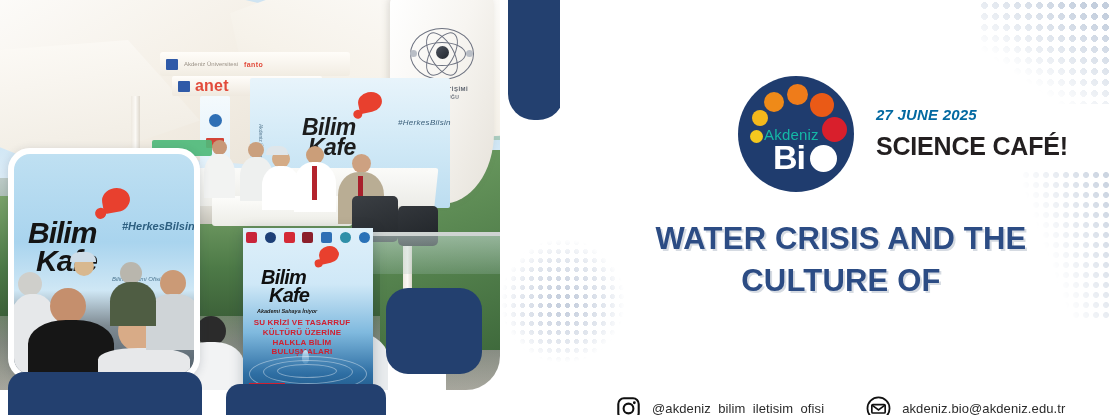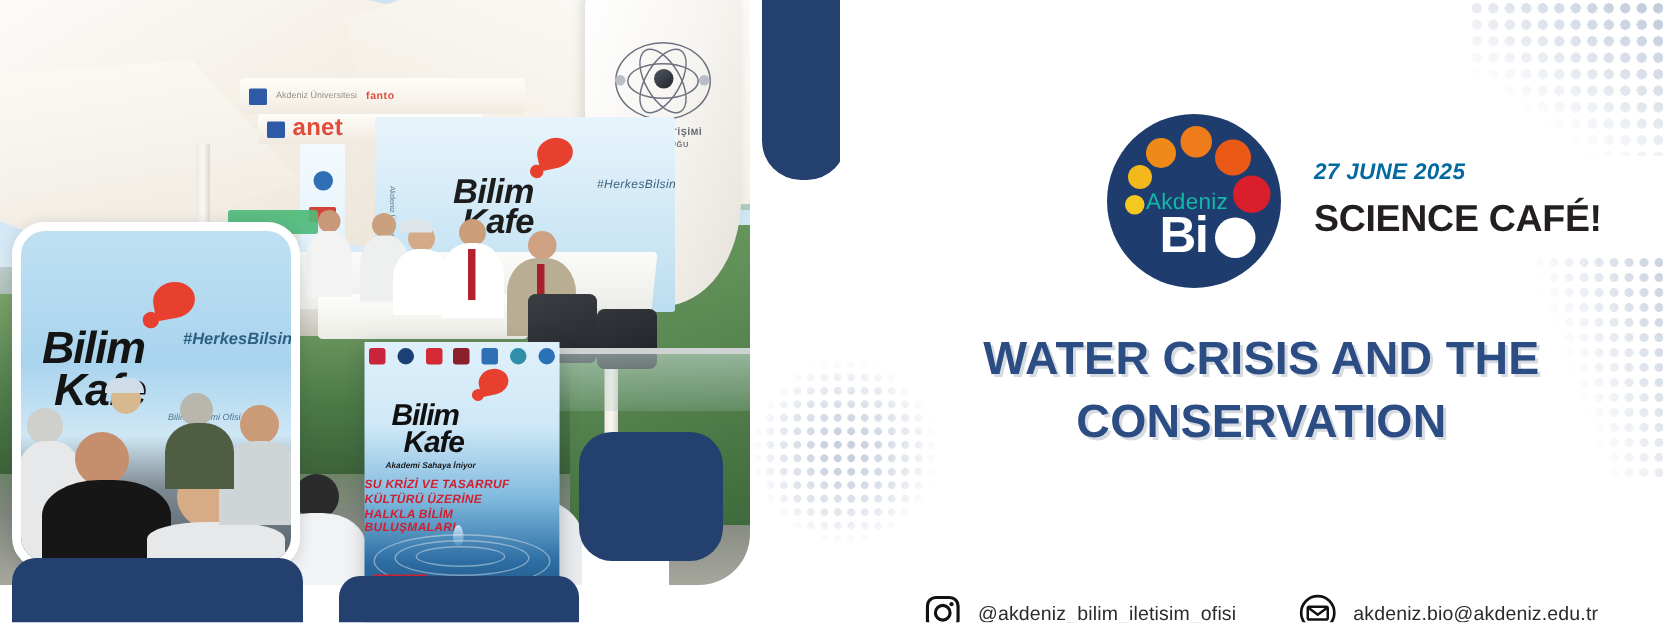--- a/index.html
+++ b/index.html
@@ -169,22 +169,22 @@
   .po-blob { position:absolute; left:76px; top:18px; width:20px; height:17px;
     background:#e8402e; border-radius:50% 50% 50% 10%; transform:rotate(-12deg); }
   .po-blob::after { content:""; position:absolute; left:-6px; top:11px; width:8px; height:8px;
     background:#e8402e; border-radius:50%; }
   .po-bilim { position:absolute; left:18px; top:38px; font-size:20px; font-weight:700;
     font-style:italic; color:#101010; letter-spacing:-.8px; }
   .po-kafe { position:absolute; left:26px; top:56px; font-size:20px; font-weight:700;
     font-style:italic; color:#101010; letter-spacing:-.8px; }
   .po-sub { position:absolute; left:14px; top:80px; font-size:5.5px; font-weight:700;
     font-style:italic; color:#1b1b1b; }
-  .po-l1,.po-l2,.po-l3 { position:absolute; left:0; right:12px; text-align:left;
-    font-weight:700; color:#cf2031; letter-spacing:.2px;font-style:italic; }
+  .po-l1,.po-l2,.po-l3 { position:absolute; left:0; right:12px; text-align:center;
+    font-weight:700; color:#cf2031; letter-spacing:.2px; }
   .po-l1 { top:90px; font-size:8px; }
   .po-l2 { top:100px; font-size:8px; }
   .po-l3 { top:110px; font-size:8px; }
   .po-drop { position:absolute; left:59px; top:122px; width:7px; height:14px;
     background:linear-gradient(to bottom,#cfe6f5,#4e8fc0); border-radius:50% 50% 50% 50%/60% 60% 40% 40%; }
   .po-ring { position:absolute; border:1px solid rgba(255,255,255,.4); border-radius:50%; }
   .po-foot-l { position:absolute; left:6px; bottom:8px; width:76px; }
   .po-fb { height:5px; background:#cf2031; margin-bottom:1px; width:36px; }
   .po-fl { height:4px; background:rgba(255,255,255,.75); margin-bottom:2px; }
   .po-foot-r { position:absolute; right:5px; bottom:10px; width:26px; }
@@ -435,21 +435,21 @@
       </div>
 
       <div class="head-txt">
         <div class="date">27 JUNE 2025</div>
         <div class="wemet">SCIENCE CAFÉ!</div>
       </div>
     </div>
 
     <div class="title">
       <div>WATER CRISIS AND THE</div>
-      <div>CONSERVATION</div>
+      <div>CULTURE OF</div>
     </div>
 
     <div class="contacts">
 
       <div class="contact">
         <svg class="ic" viewBox="0 0 24 24">
           <rect x="2.2" y="2.2" width="19.6" height="19.6" rx="5.4" ry="5.4" fill="none" stroke="#111" stroke-width="2"></rect>
           <circle cx="12" cy="12" r="4.7" fill="none" stroke="#111" stroke-width="2"></circle>
           <circle cx="17.6" cy="6.5" r="1.35" fill="#111"></circle>
         </svg>

